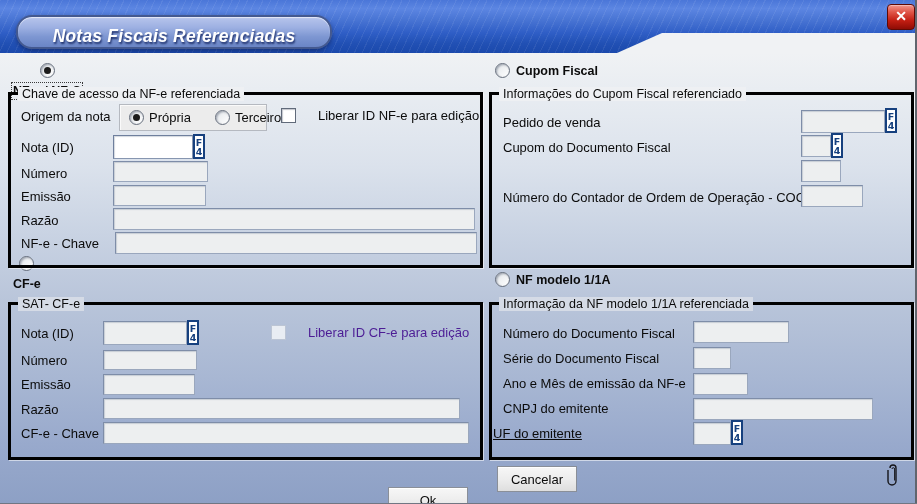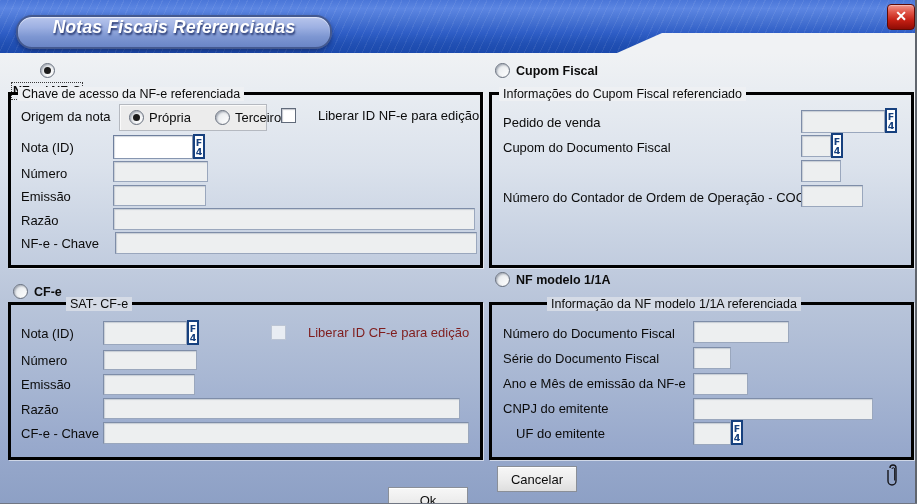--- a/index.html
+++ b/index.html
@@ -18,21 +18,21 @@
     background:repeating-linear-gradient(115deg,rgba(255,255,255,.07) 0 1px,rgba(255,255,255,0) 1px 7px);
   }
   .header-cover{position:absolute;left:662px;top:33px;width:255px;height:20px;background:#f0f2f4;}
   .header-diag{position:absolute;left:617px;top:33px;width:45px;height:20px;background:#f0f2f4;
     clip-path:polygon(0 100%,100% 0,100% 100%);}
   .title-pill{
     position:absolute;left:16px;top:15px;width:312px;height:30px;border-radius:16px;
     background:linear-gradient(180deg,#b7c5ec 0%,#9db0e2 35%,#7e97d2 65%,#6a85c6 100%);
     border:2px solid #44598f;
     box-shadow:0 2px 4px rgba(10,20,60,.45), inset 0 1px 1px rgba(255,255,255,.65);
-    display:flex;align-items:flex-start;justify-content:center;
+    display:flex;align-items:flex-end;justify-content:center;
   }
   .title-pill span{
     font-size:17.5px;font-weight:bold;font-style:italic;color:#fff;letter-spacing:.2px;
     text-shadow:1px 2px 2px rgba(18,34,92,.85);white-space:nowrap;
   }
   .close-btn{
     position:absolute;left:887px;top:4px;width:26px;height:24px;border-radius:4px;
     background:linear-gradient(180deg,#f2968e 0%,#e05547 30%,#c21e12 65%,#8f0c05 100%);
     border:1px solid #5f0a05;box-shadow:inset 0 1px 0 rgba(255,255,255,.35);
     color:#fff;font-weight:bold;font-size:14px;line-height:22px;text-align:center;cursor:pointer;
@@ -48,21 +48,21 @@
   .sec{position:absolute;display:flex;align-items:center;gap:6px;font-weight:bold;font-size:12.5px;cursor:default;}
   .rad{width:13px;height:13px;border-radius:50%;flex:none;position:relative;
     background:linear-gradient(135deg,#e2e6ea,#fff);
     border:1px solid #666e7c;box-shadow:inset 1px 1px 2px rgba(70,80,100,.45);}
   .rad.on::after{content:"";position:absolute;inset:3px;border-radius:50%;background:#1b1b1b;}
   .focus-dotted{outline:1px dotted #3a3a3a;outline-offset:1px;}
   
   .group{position:absolute;border:3px solid #000000;box-shadow:1px 1px 0 rgba(255,255,255,.55);}
   .gl{position:absolute;top:-8px;left:7px;padding:0 4px;font-size:12.5px;white-space:nowrap;}
   .gl-light{background:#eef0f3;}
-  .gl-mid{background:#d5dbe6;margin-left:48px;}
+  .gl-mid{background:#d5dbe6;}
   
   .lbl{position:absolute;white-space:nowrap;font-size:13px;}
   .in{
     position:absolute;box-sizing:border-box;background:#edeff0;
     border:1px solid #9aa7bd;border-top-color:#7e8da8;border-left-color:#7e8da8;
     box-shadow:inset 1px 1px 1px rgba(110,125,150,.3);
     font-family:"Liberation Sans",sans-serif;font-size:13px;padding:0 3px;color:#222;
   }
   .in-active{background:#fff;border-color:#8796b0;border-top-color:#6f7f9d;border-left-color:#6f7f9d;}
   .f4{
@@ -74,21 +74,21 @@
   .origem-panel{
     position:absolute;display:flex;align-items:center;gap:24px;box-sizing:border-box;
     background:#ececec;border:1px solid #b5b9c0;box-shadow:inset 1px 1px 0 #fafafa;
     padding:0 9px;height:27px;width:148px;
   }
   .opt{display:flex;align-items:center;gap:5px;white-space:nowrap;}
   .cb{width:13px;height:13px;flex:none;background:#fff;border:1px solid #606a7a;
     box-shadow:inset 1px 1px 1px rgba(80,90,110,.35);}
   .cb.disabled{background:#e9edf3;border-color:#bcc5d4;box-shadow:none;}
   .chkrow{position:absolute;display:flex;align-items:center;gap:22px;white-space:nowrap;}
-  .chkrow.disabled span{color:#7f1d1d;}
+  .chkrow.disabled span{color:#4c1d95;}
   
   .btn{
     position:absolute;width:80px;height:26px;box-sizing:border-box;
     background:linear-gradient(180deg,#f7f7f7,#ececec 55%,#dedede);
     border:1px solid #8a8f98;box-shadow:inset 0 1px 0 #fff;
     display:flex;align-items:center;justify-content:center;font-size:13px;cursor:pointer;
   }
   .paperclip{position:absolute;left:886px;top:460px;}
 </style>
 </head>
@@ -111,21 +111,21 @@
 <div class="sec" style="left:13px;top:63px;flex-direction:column;">
   <span class="rad on"></span>
   <span class="focus-dotted">NF-e / NF-C</span>
 </div>
 
 <div class="sec" style="left:495px;top:63px;">
   <span class="rad"></span>
   <span>Cupom Fiscal</span>
 </div>
 
-<div class="sec" style="left:13px;top:284px;">
+<div class="sec" style="left:13px;top:256px;flex-direction:column;">
   <span class="rad"></span>
   <span>CF-e</span>
 </div>
 
 <div class="sec" style="left:495px;top:272px;">
   <span class="rad"></span>
   <span>NF modelo 1/1A</span>
 </div>
 
 <div class="group" style="left:8px;top:92px;width:469px;height:170px;">
@@ -225,21 +225,21 @@
 
   <span class="lbl" style="left:11px;top:46px;">Série do Documento Fiscal</span>
   <input class="in" style="left: 201px; top: 42px; width: 38px; height: 22px;" disabled="" value="">
 
   <span class="lbl" style="left:11px;top:71px;">Ano e Mês de emissão da NF-e</span>
   <input class="in" style="left: 201px; top: 68px; width: 55px; height: 22px;" disabled="" value="">
 
   <span class="lbl" style="left:11px;top:96px;">CNPJ do emitente</span>
   <input class="in" style="left: 201px; top: 93px; width: 180px; height: 22px;" disabled="" value="">
 
-  <span class="lbl" style="left:24px;top:121px;">UF do emitente</span>
+  <span class="lbl" style="left:1px;top:121px;text-decoration:underline;">UF do emitente</span>
   <input class="in" style="left: 201px; top: 117px; width: 38px; height: 23px;" disabled="" value="">
   <div class="f4" style="left:239px;top:115px;">
     <span>F</span>
     <span>4</span>
   </div>
 </div>
 
 <div class="btn" style="left:388px;top:487px;">
   <span>Ok</span>
 </div>

